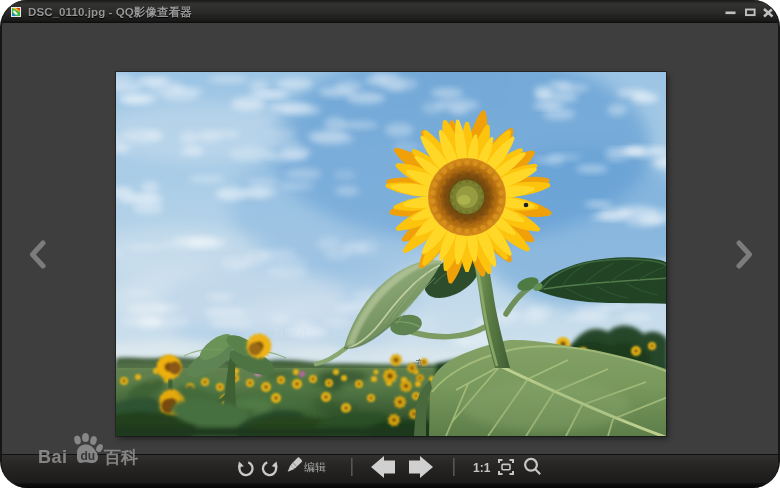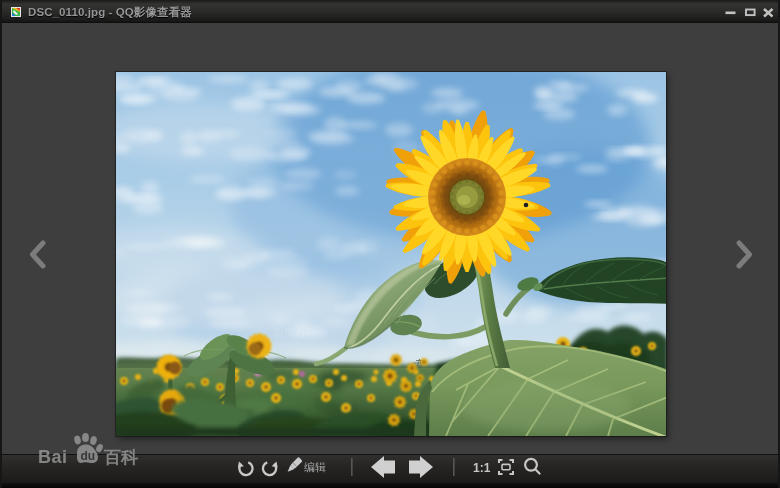--- a/index.html
+++ b/index.html
@@ -1,18 +1,18 @@
 <!DOCTYPE html>
 <html><head>
 <meta charset="utf-8">
 <style>
   html,body{margin:0;padding:0;}
   body{width:780px;height:488px;overflow:hidden;font-family:"Liberation Sans",sans-serif;}
   #win{position:relative;width:780px;height:488px;background:#3e3e3e;overflow:hidden;
-       border-left:2px solid #161616;border-right:2px solid #161616;box-sizing:border-box;}
+       border-left:2px solid #161616;border-right:2px solid #161616;box-sizing:border-box;border-radius:27px;}
   #titlebar{position:absolute;left:0;top:0;width:100%;height:23px;
     background:linear-gradient(#191919 0%,#333332 18%,#2a2a29 55%,#1b1b1a 90%,#141414 100%);
     border-bottom:1px solid #0e0e0e;box-sizing:border-box;}
   #ticon{position:absolute;left:9px;top:7px;width:10px;height:10px;}
   #ttext{position:absolute;left:26px;top:4.5px;font-size:11.5px;font-weight:bold;color:#969696;
     letter-spacing:0.1px;text-shadow:0 1px 1px #000;}
   .wbtn{position:absolute;top:0;color:#b9b9b9;font-weight:bold;}
   #photo{position:absolute;left:114px;top:72px;width:550px;height:364px;
      box-shadow:0 0 0 1px rgba(0,0,0,0.35), 2px 3px 6px rgba(0,0,0,0.45);}
   .chev{position:absolute;top:238px;}

